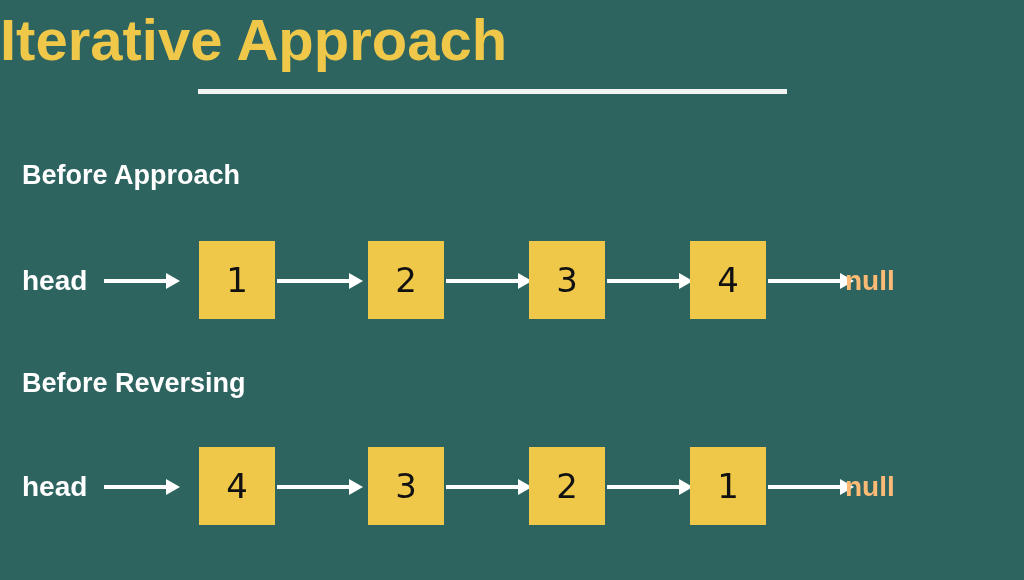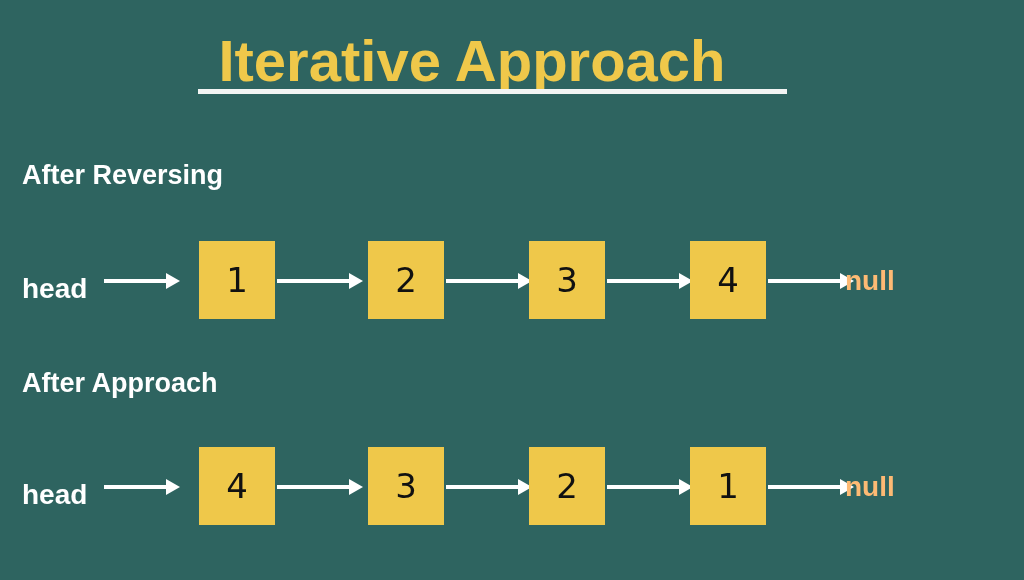--- a/index.html
+++ b/index.html
@@ -17,24 +17,23 @@
 
   .slide {
     position: absolute;
     inset: 0;
     background: #2e6460;
   }
 
   
   .title-block {
     position: absolute;
-    top: 31px;
+    top: 10px;
     left: 0;
     width: 944px;
-    text-align: center;
   }
   .title-text {
     display: inline-block;
     font-size: 58px;
     line-height: 1.05;
     font-weight: bold;
     color: #efc84a;
     letter-spacing: 0px;
     font-family: "Liberation Sans", sans-serif;
   }
@@ -73,21 +72,20 @@
 
   .head-label {
     position: absolute;
     left: 22px;
     top: 50%;
     transform: translateY(-50%);
     font-size: 28px;
     font-weight: bold;
     color: #ffffff;
     letter-spacing: 0px;
-    margin-top: 8px;
   }
 
   
   .head-arrow {
     position: absolute;
     left: 104px;
     top: 50%;
     transform: translateY(-50%);
     width: 76px;
     height: 18px;
@@ -167,21 +165,21 @@
 </head>
 <body>
 
 <div class="slide">
 
   <div class="title-block">
     <div class="title-text">Iterative Approach</div>
   </div>
   <div class="title-underline"></div>
 
-  <div class="section-heading before">After Reversing</div>
+  <div class="section-heading before">Before Approach</div>
 
   <div class="list-row row-before">
 
     <div class="head-label">head</div>
 
     <div class="head-arrow">
       <div class="shaft"></div>
       <div class="tip"></div>
     </div>
 
@@ -213,21 +211,21 @@
       <span class="node-value">4</span>
     </div>
     <div class="node-arrow" style="left:768px">
       <div class="shaft"></div>
       <div class="tip"></div>
     </div>
 
     <div class="null-label" style="left:845px">null</div>
   </div>
 
-  <div class="section-heading after">After Approach</div>
+  <div class="section-heading after">Before Reversing</div>
 
   <div class="list-row row-after">
 
     <div class="head-label">head</div>
 
     <div class="head-arrow">
       <div class="shaft"></div>
       <div class="tip"></div>
     </div>
 

